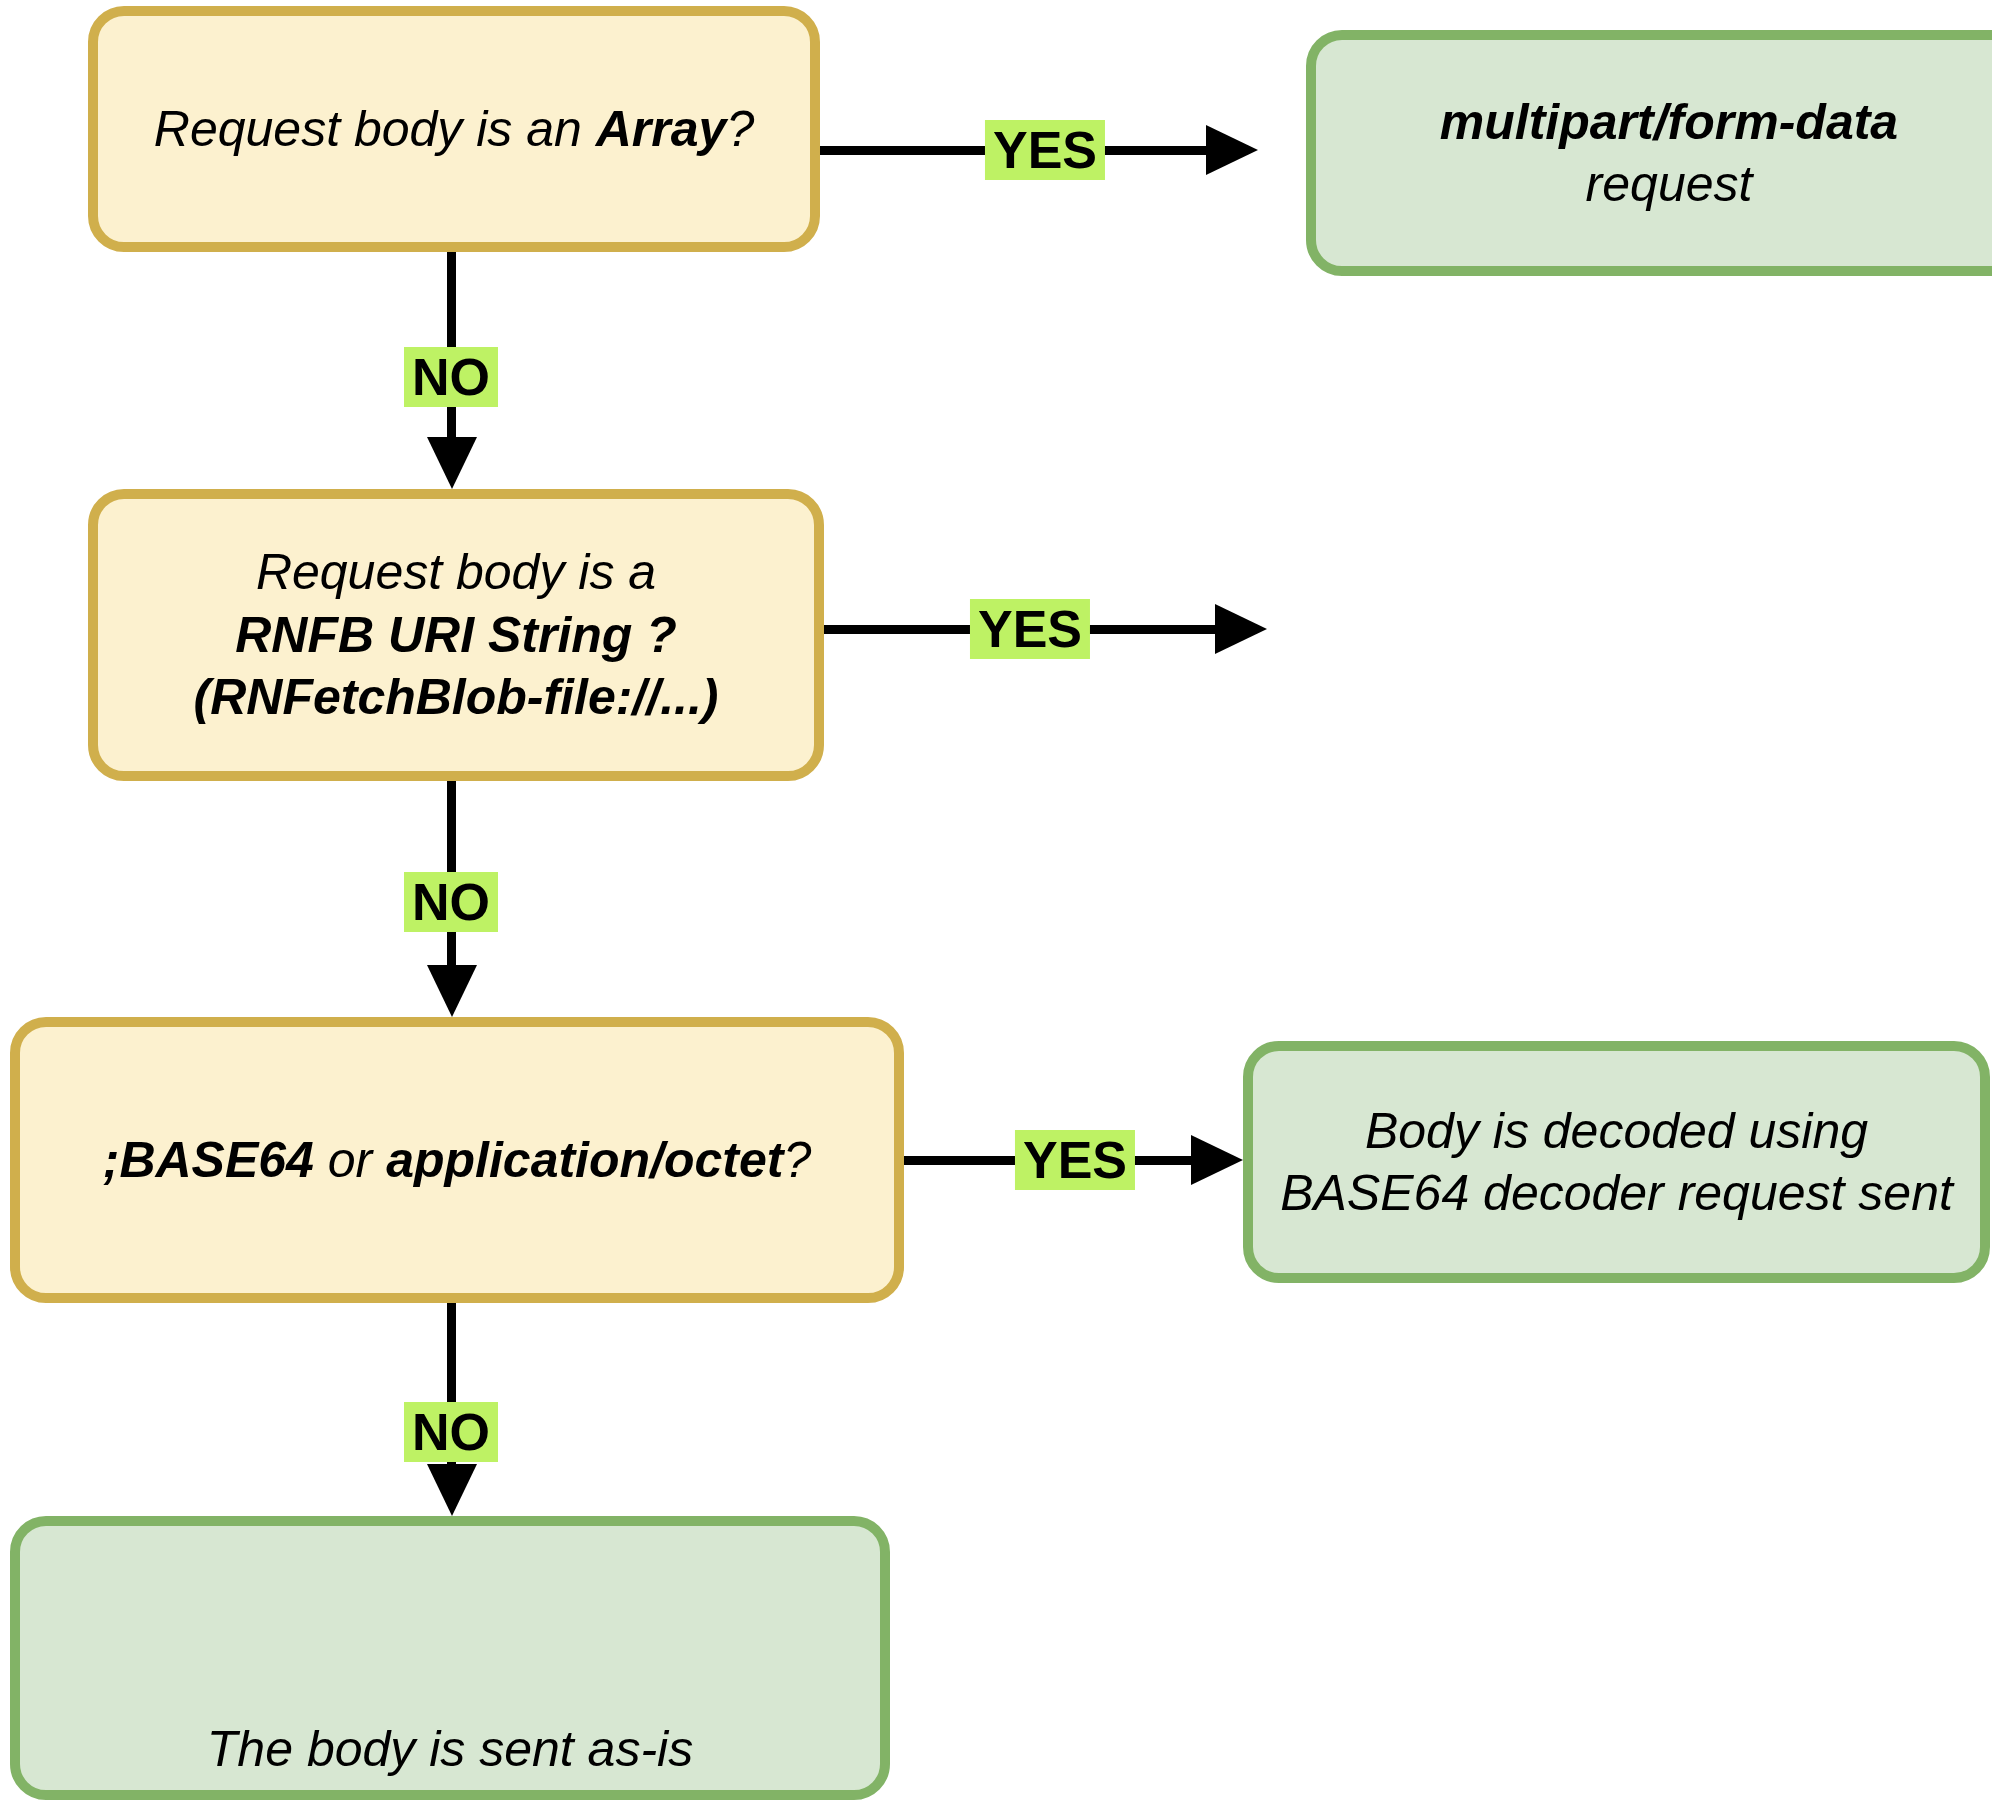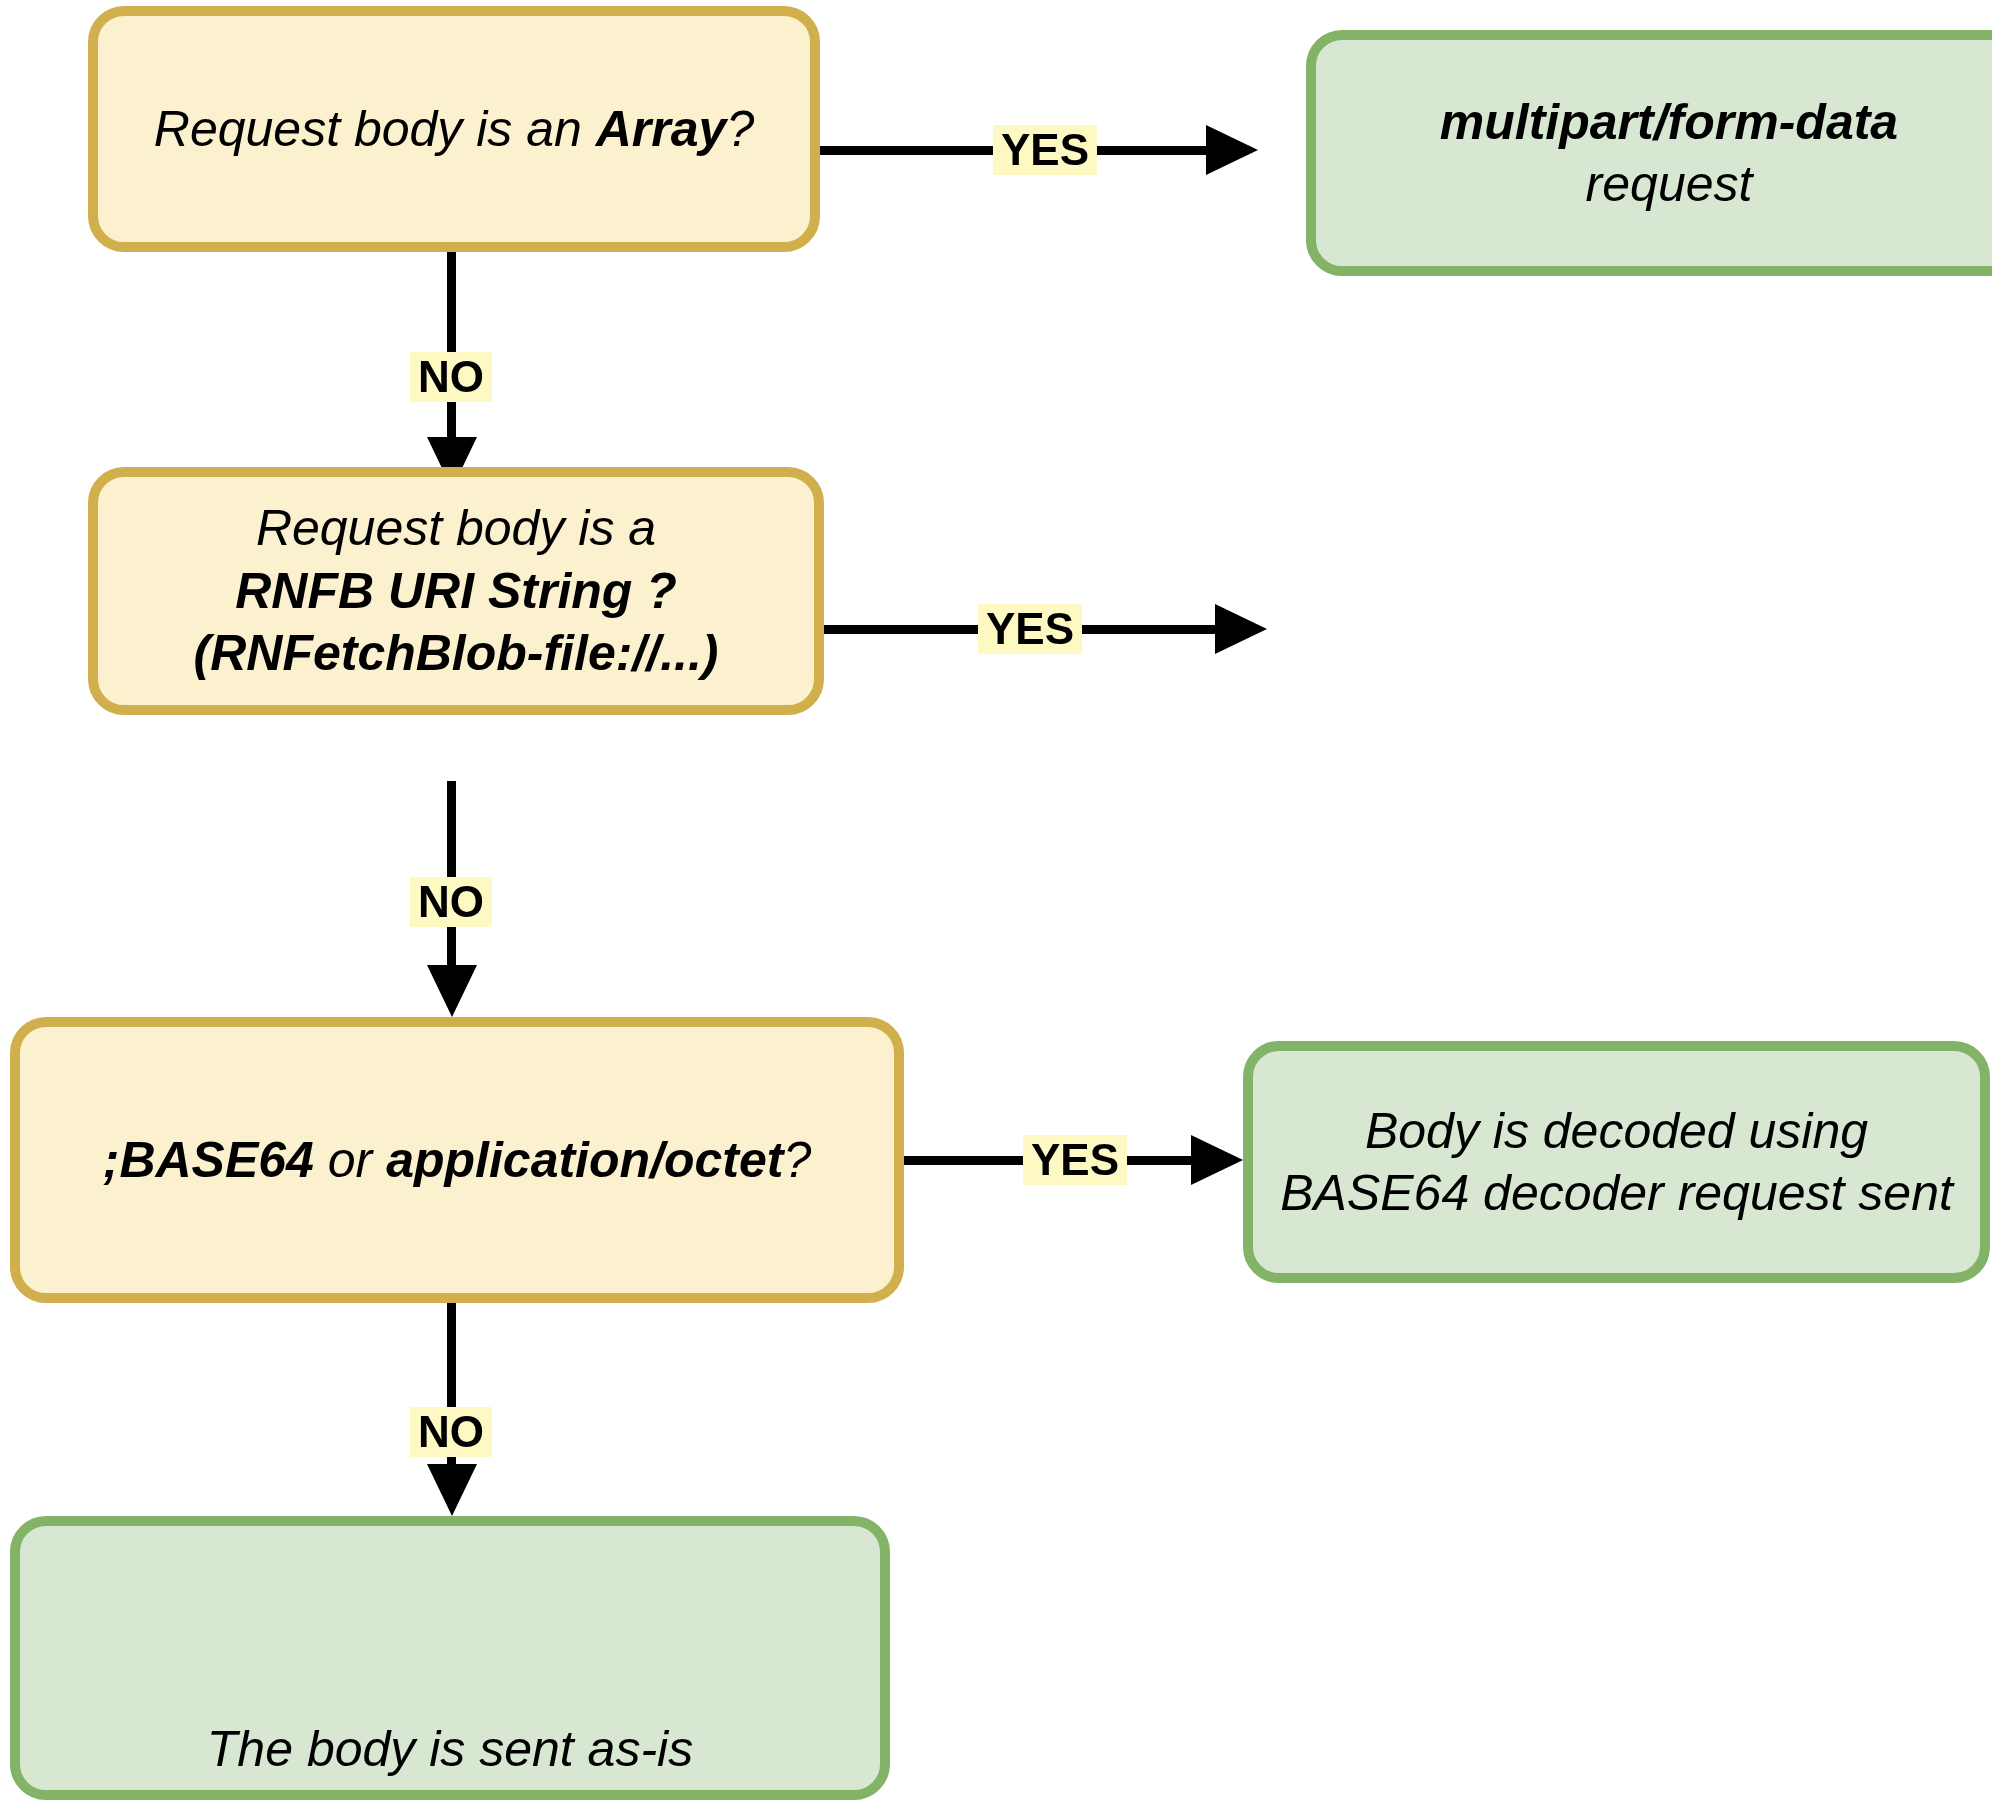--- a/index.html
+++ b/index.html
@@ -60,23 +60,23 @@
   .tri-down {
     position: absolute;
     width: 0; height: 0;
     border-left: 25px solid transparent;
     border-right: 25px solid transparent;
     border-top: 52px solid #000000;
   }
   .edge-label {
     position: absolute;
     transform: translate(-50%, -50%);
-    font-size: 44px;
+    font-size: 52px;
     font-weight: bold;
-    background: #fef9c3;
+    background: #bef264;
     padding: 0 8px;
     white-space: nowrap;
   }
 </style>
 </head>
 <body>
 
 <div class="canvas">
 
   <div class="node question" style="left:88px; top:6px; width:732px; height:246px;">
@@ -89,21 +89,21 @@
 
   <div class="node result" style="left:1258px; top:30px; width:726px; height:246px;margin-left:48px;">
     <div><b>multipart/form-data</b></div>
     <div>request</div>
   </div>
 
   <div class="vline" style="left:447px; top:252px; height:185px;"></div>
   <div class="tri-down" style="left:427px; top:437px;"></div>
   <span class="edge-label" style="left:451px; top:377px;">NO</span>
 
-  <div class="node question" style="left:88px; top:467px; width:736px; height:248px;">
+  <div class="node question" style="left:88px; top:489px; width:736px; height:292px;">
     <div>Request body is a</div>
     <div><b>RNFB URI String ?</b></div>
     <div><b>(RNFetchBlob-file://...)</b></div>
   </div>
 
   <div class="hline" style="left:824px; top:625px; width:391px;"></div>
   <div class="tri-right" style="left:1215px; top:604px;"></div>
   <span class="edge-label" style="left:1030px; top:629px;">YES</span>
 
 

